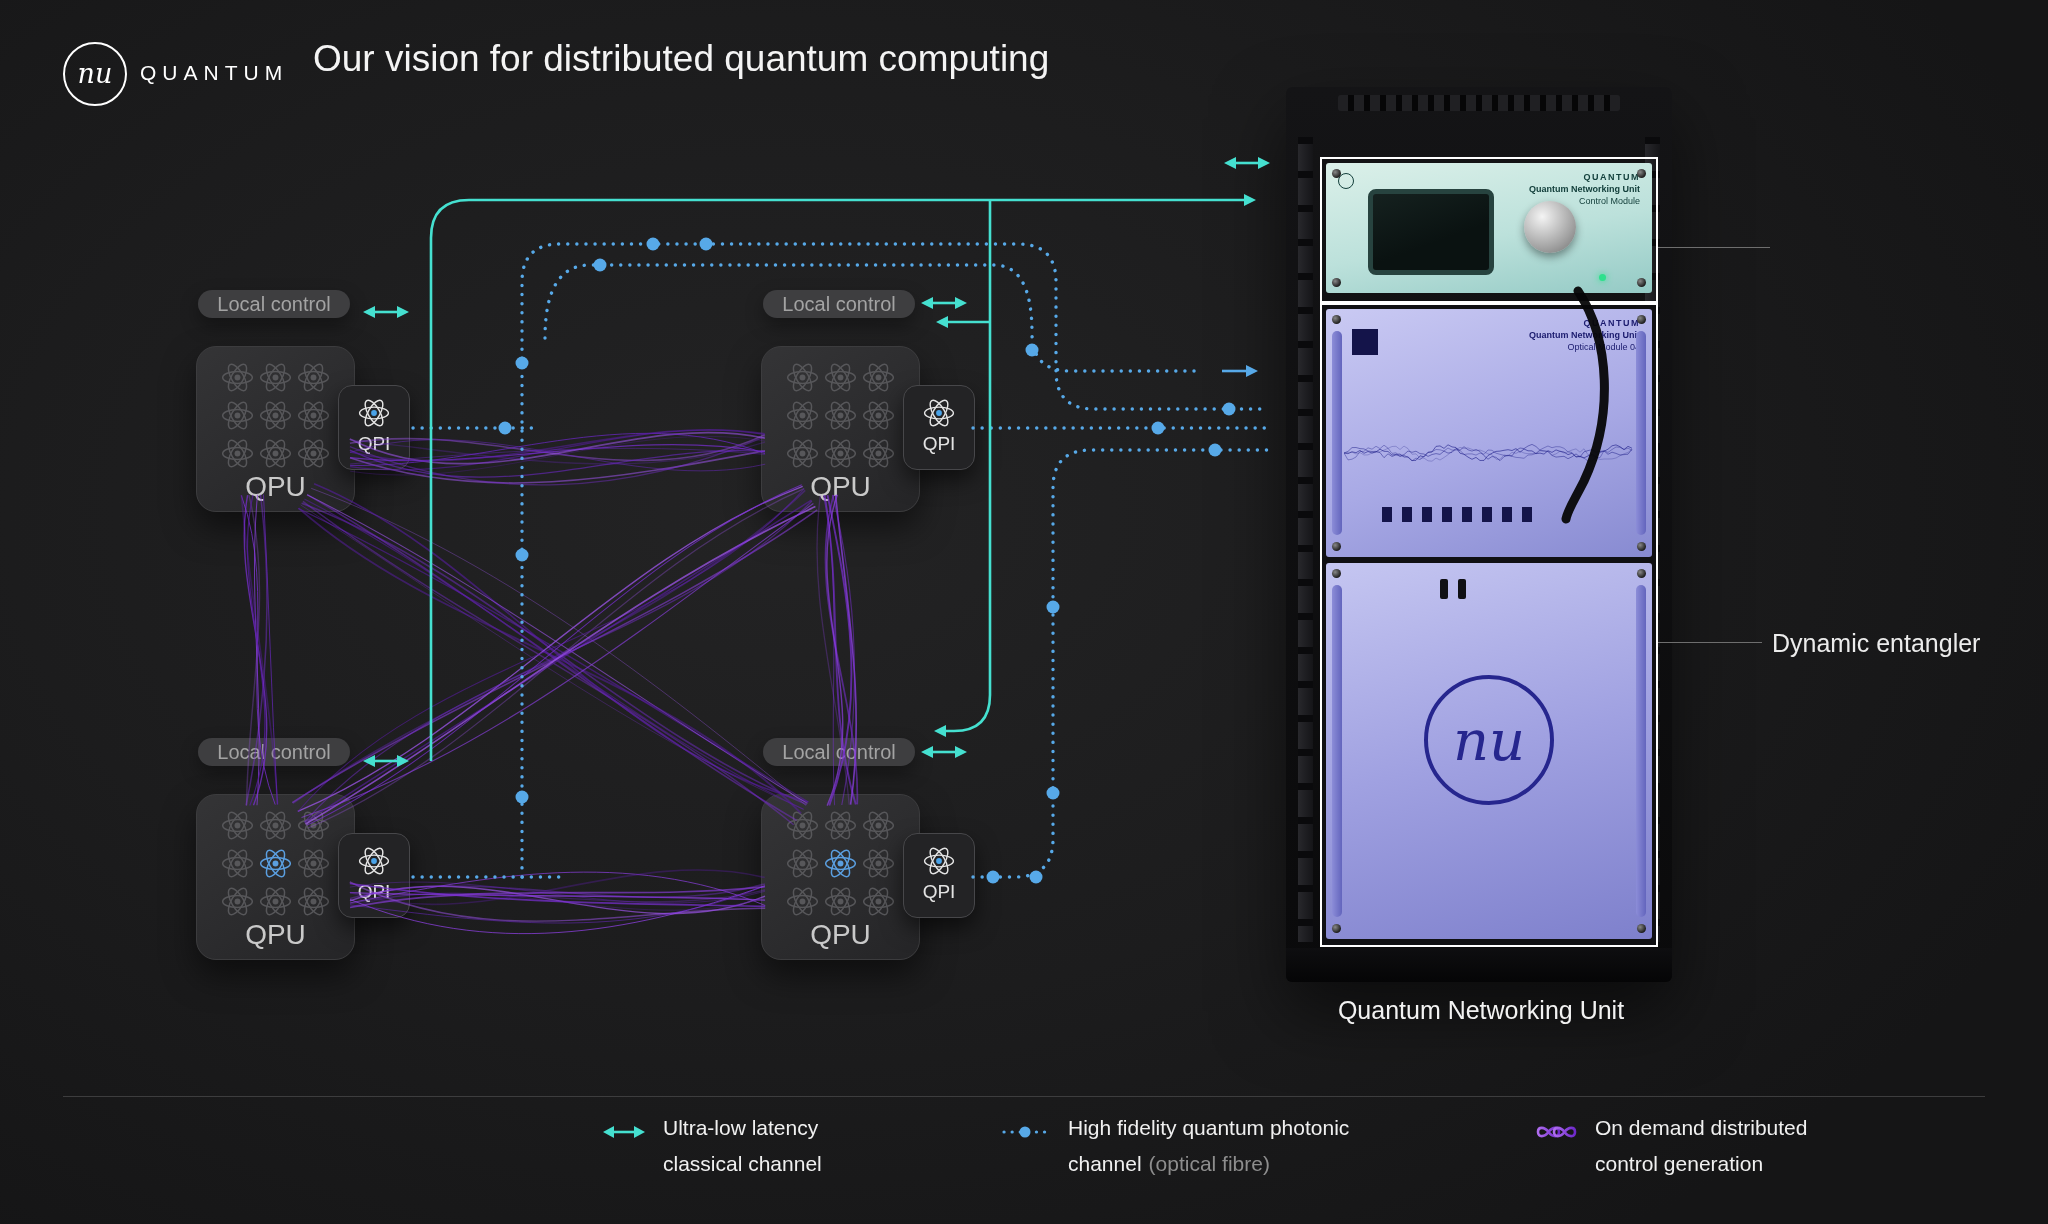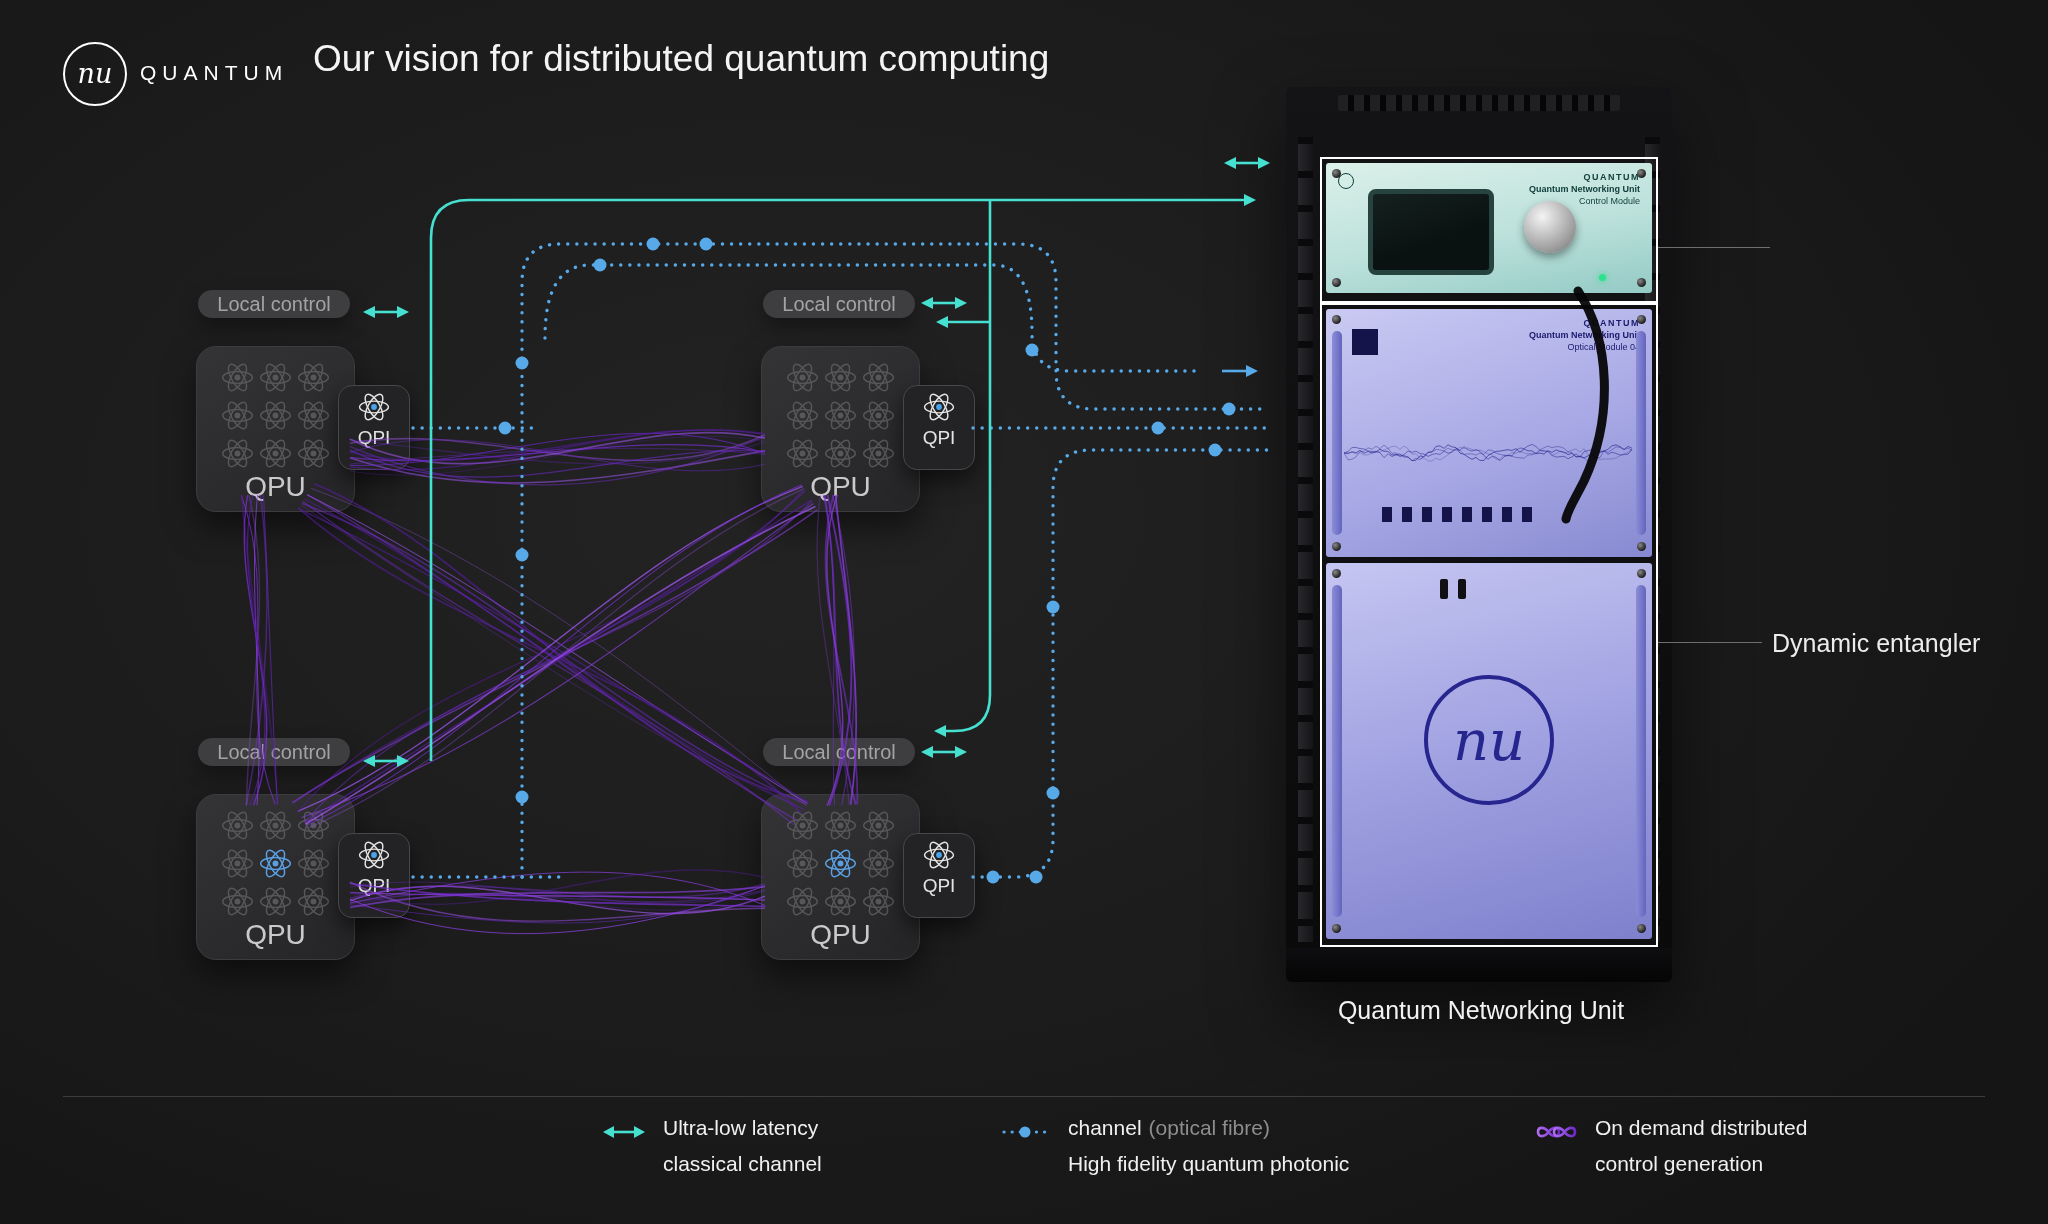--- a/index.html
+++ b/index.html
@@ -27,21 +27,21 @@
     box-shadow:0 8px 18px rgba(0,0,0,.35)}
   .qpu{position:absolute;left:0;top:56px;width:157px;height:164px;border-radius:20px;
     background:linear-gradient(145deg,#343436,#252527);border:1px solid #3c3c3e;
     box-shadow:0 16px 32px rgba(0,0,0,.5)}
   .qpu-grid{display:grid;grid-template-columns:repeat(3,37px);gap:1px;justify-content:center;padding-top:12px}
   .qpu-grid svg{width:37px;height:37px;color:#57575a}
   .qpu-grid svg.blue{color:#5b9fe0}
   .qpu-label{position:absolute;bottom:8px;width:100%;text-align:center;font-size:28px;color:#c9c9c9}
   .qpi{position:absolute;left:142px;top:95px;width:72px;height:85px;background:#232325;
     border:1px solid #47474a;border-radius:14px;box-shadow:0 10px 22px rgba(0,0,0,.55);
-    display:flex;flex-direction:column;align-items:center;padding-top:3px;box-sizing:border-box}
+    display:flex;flex-direction:column;align-items:center;padding-top:9px;box-sizing:border-box}
   .qpi svg{width:36px;height:36px;color:#e4e4e4;--nucleus:#4aa3e8}
   .qpi-label{font-size:19px;color:#e3e3e3;margin-top:2px}
 
   
   #wires{position:absolute;left:0;top:0;z-index:5;pointer-events:none}
 
   
   #rack{position:absolute;left:1286px;top:87px;width:386px;height:895px;z-index:3;
     background:linear-gradient(180deg,#141416,#0a0a0b);border-radius:6px;
     box-shadow:0 30px 70px rgba(0,0,0,.55)}
@@ -496,22 +496,22 @@
   <div class="leg" id="leg2">
     <div>Ultra-low latency</div>
     <div>classical channel</div>
   </div>
 
   <svg class="legicon" id="leg3i" width="46" height="16" viewBox="0 0 46 16">
       <path d="M2,8 L44,8" fill="none" stroke="#57a9e8" stroke-width="3.2" stroke-dasharray="0.1 8" stroke-linecap="round"></path>
       <circle cx="23" cy="8" r="5.5" fill="#57a9e8"></circle>
     </svg>
   <div class="leg" id="leg3">
+    <div>High fidelity quantum photonic</div>
     <div><span>channel</span><span class="note">(optical fibre)</span></div>
-    <div>High fidelity quantum photonic</div>
   </div>
 
   <svg class="legicon" id="leg4i" width="46" height="20" viewBox="0 0 46 20">
       <linearGradient id="entgrad" x1="0" y1="0" x2="1" y2="0">
         <stop offset="0%" stop-color="#b06df0"></stop>
         <stop offset="100%" stop-color="#6d28c9"></stop>
       </linearGradient>
       <path d="M4,10 C4,4.5 10.5,4.5 14.5,10 C18.5,15.5 25,15.5 25,10 C25,4.5 18.5,4.5 14.5,10 C10.5,15.5 4,15.5 4,10 Z" fill="none" stroke="url(#entgrad)" stroke-width="2.6"></path>
       <path d="M4,10 C4,4.5 10.5,4.5 14.5,10 C18.5,15.5 25,15.5 25,10 C25,4.5 18.5,4.5 14.5,10 C10.5,15.5 4,15.5 4,10 Z" fill="none" stroke="url(#entgrad)" stroke-width="2.6" transform="translate(16,0)"></path>
     </svg>

